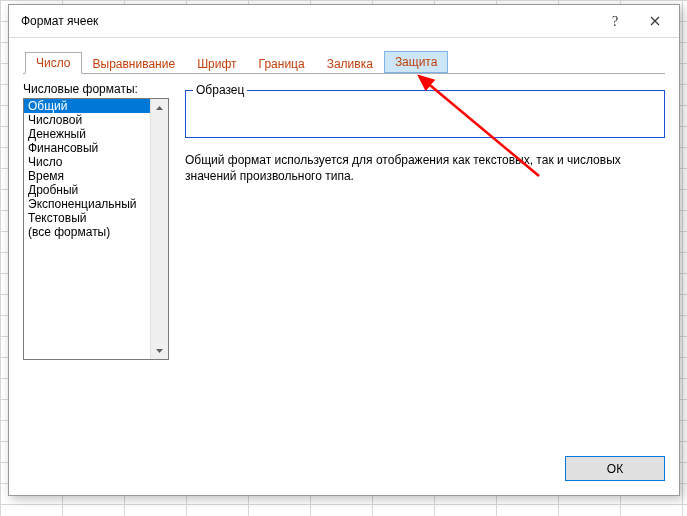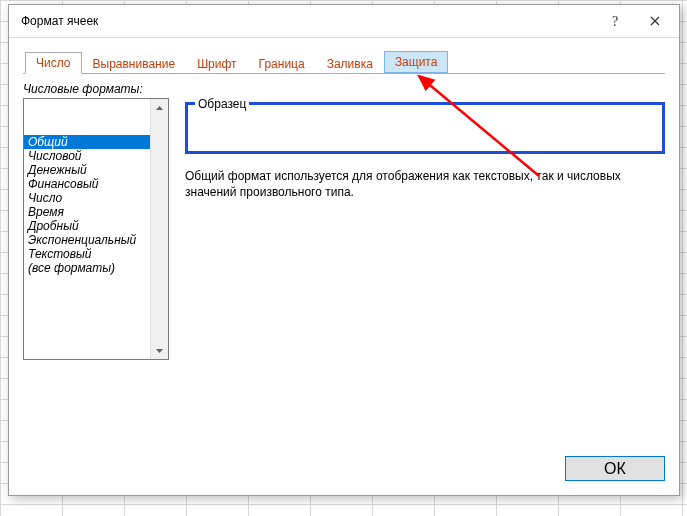--- a/index.html
+++ b/index.html
@@ -89,37 +89,35 @@
   .content {
     flex: 1;
     display: flex;
     padding-top: 8px;
     gap: 16px;
   }
   .left {
     width: 146px;
     display: flex;
     flex-direction: column;
-    font-style: italic;
   }
   .left .label {
     margin-bottom: 2px;
   }
   .listbox {
     flex: 0 0 260px;
     border: 1px solid #7a7a7a;
     background: #fff;
     overflow: hidden;
     position: relative;
   }
   .list-inner {
     position: absolute;
     inset: 0 17px 0 0;
     overflow: hidden;
-    margin-top: 36px;
   }
   .scrollbar {
     position: absolute;
     right: 0; top: 0; bottom: 0;
     width: 17px;
     background: #f0f0f0;
     border-left: 1px solid #e0e0e0;
     display: flex;
     flex-direction: column;
   }
@@ -141,24 +139,24 @@
   .list-item.selected {
     background: #0078d7;
     color: #fff;
   }
   .right {
     flex: 1;
     display: flex;
     flex-direction: column;
   }
   .samplebox {
-    border: 3px solid #1d4ed8;
+    border: 1px solid #1d4ed8;
     height: 46px;
     position: relative;
-    margin-top: 20px;
+    margin-top: 8px;
   }
   .samplebox .legend {
     position: absolute;
     top: -8px;
     left: 7px;
     background: #fff;
     padding: 0 3px;
     font-size: 12px;
   }
   .desc {
@@ -170,21 +168,21 @@
     display: flex;
     justify-content: flex-end;
     gap: 8px;
     padding: 10px 14px 14px 14px;
   }
   .btn {
     min-width: 78px;
     height: 23px;
     border: 1px solid #adadad;
     background: #e1e1e1;
-    font-size: 16px;
+    font-size: 12px;
     display: flex;
     align-items: center;
     justify-content: center;
     padding: 0 10px;
     cursor: default;
   }
   .btn.default {
     border-color: #0078d7;
   }
   

